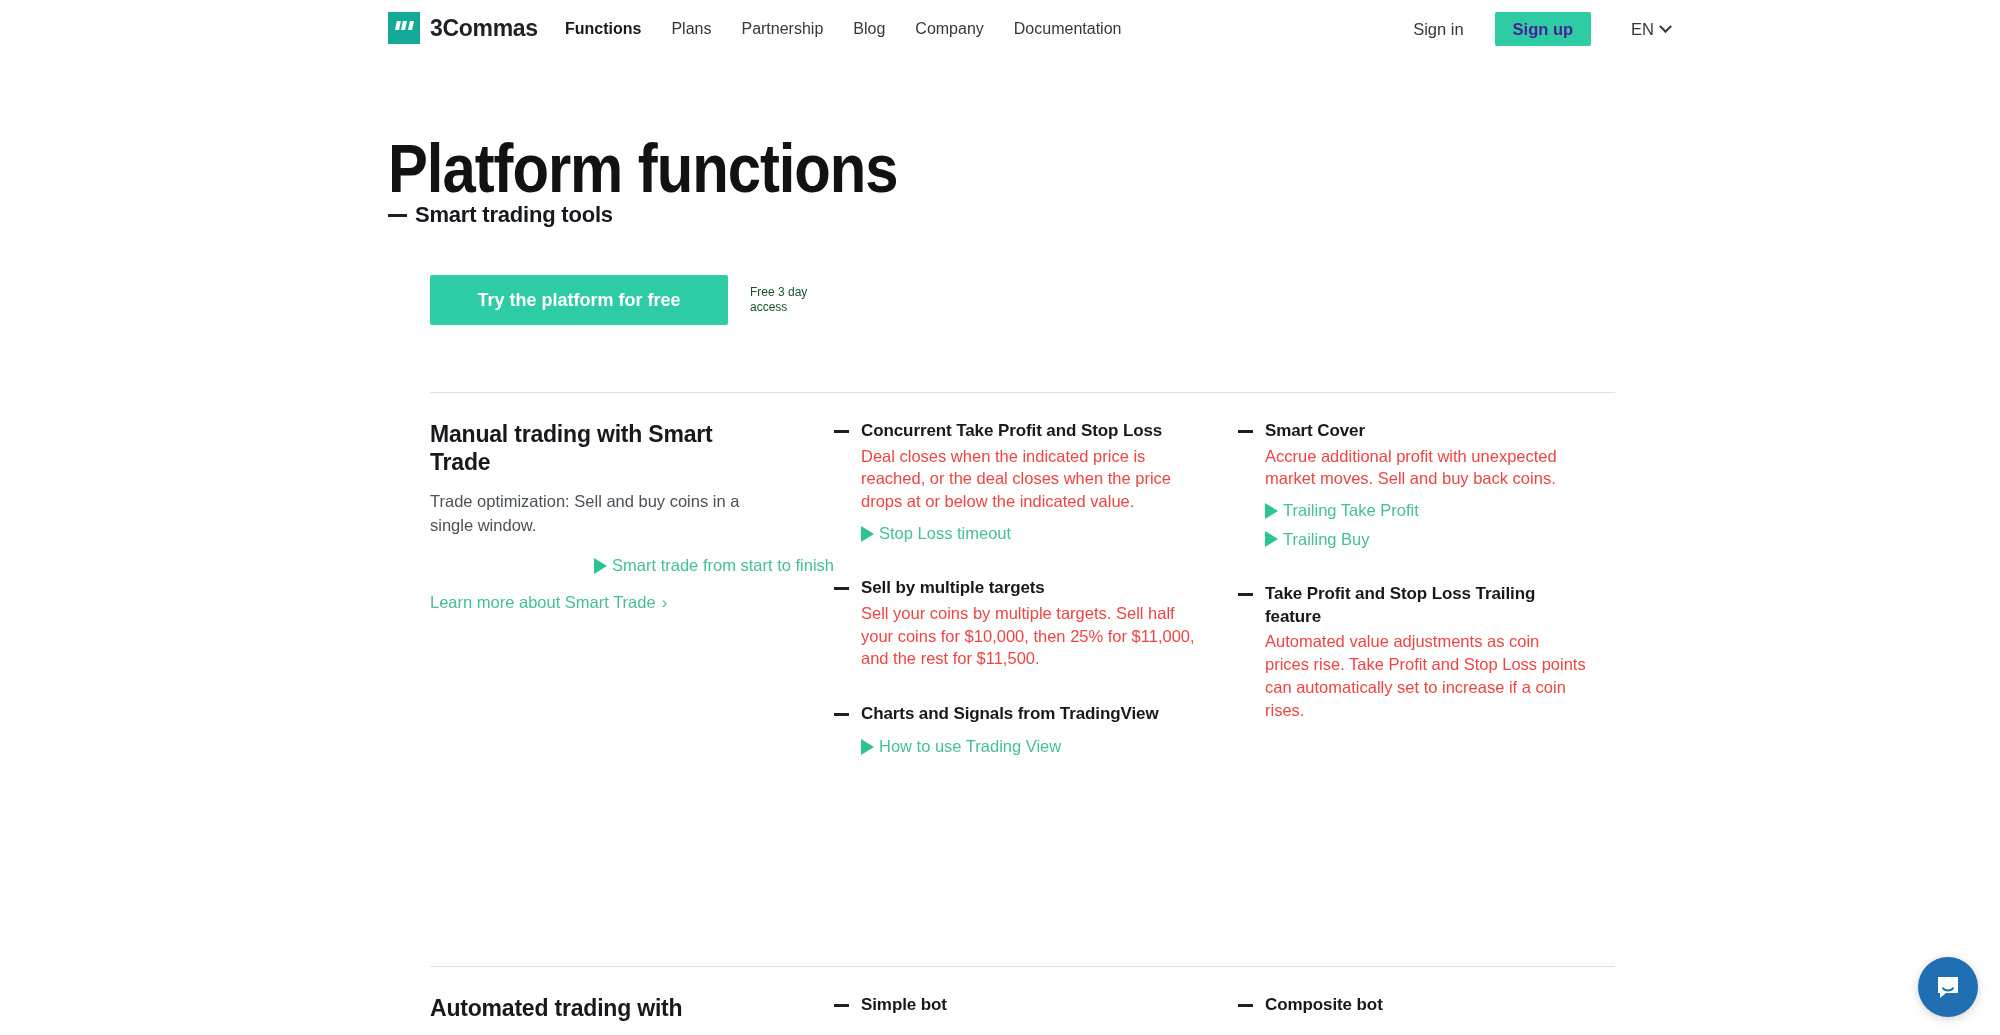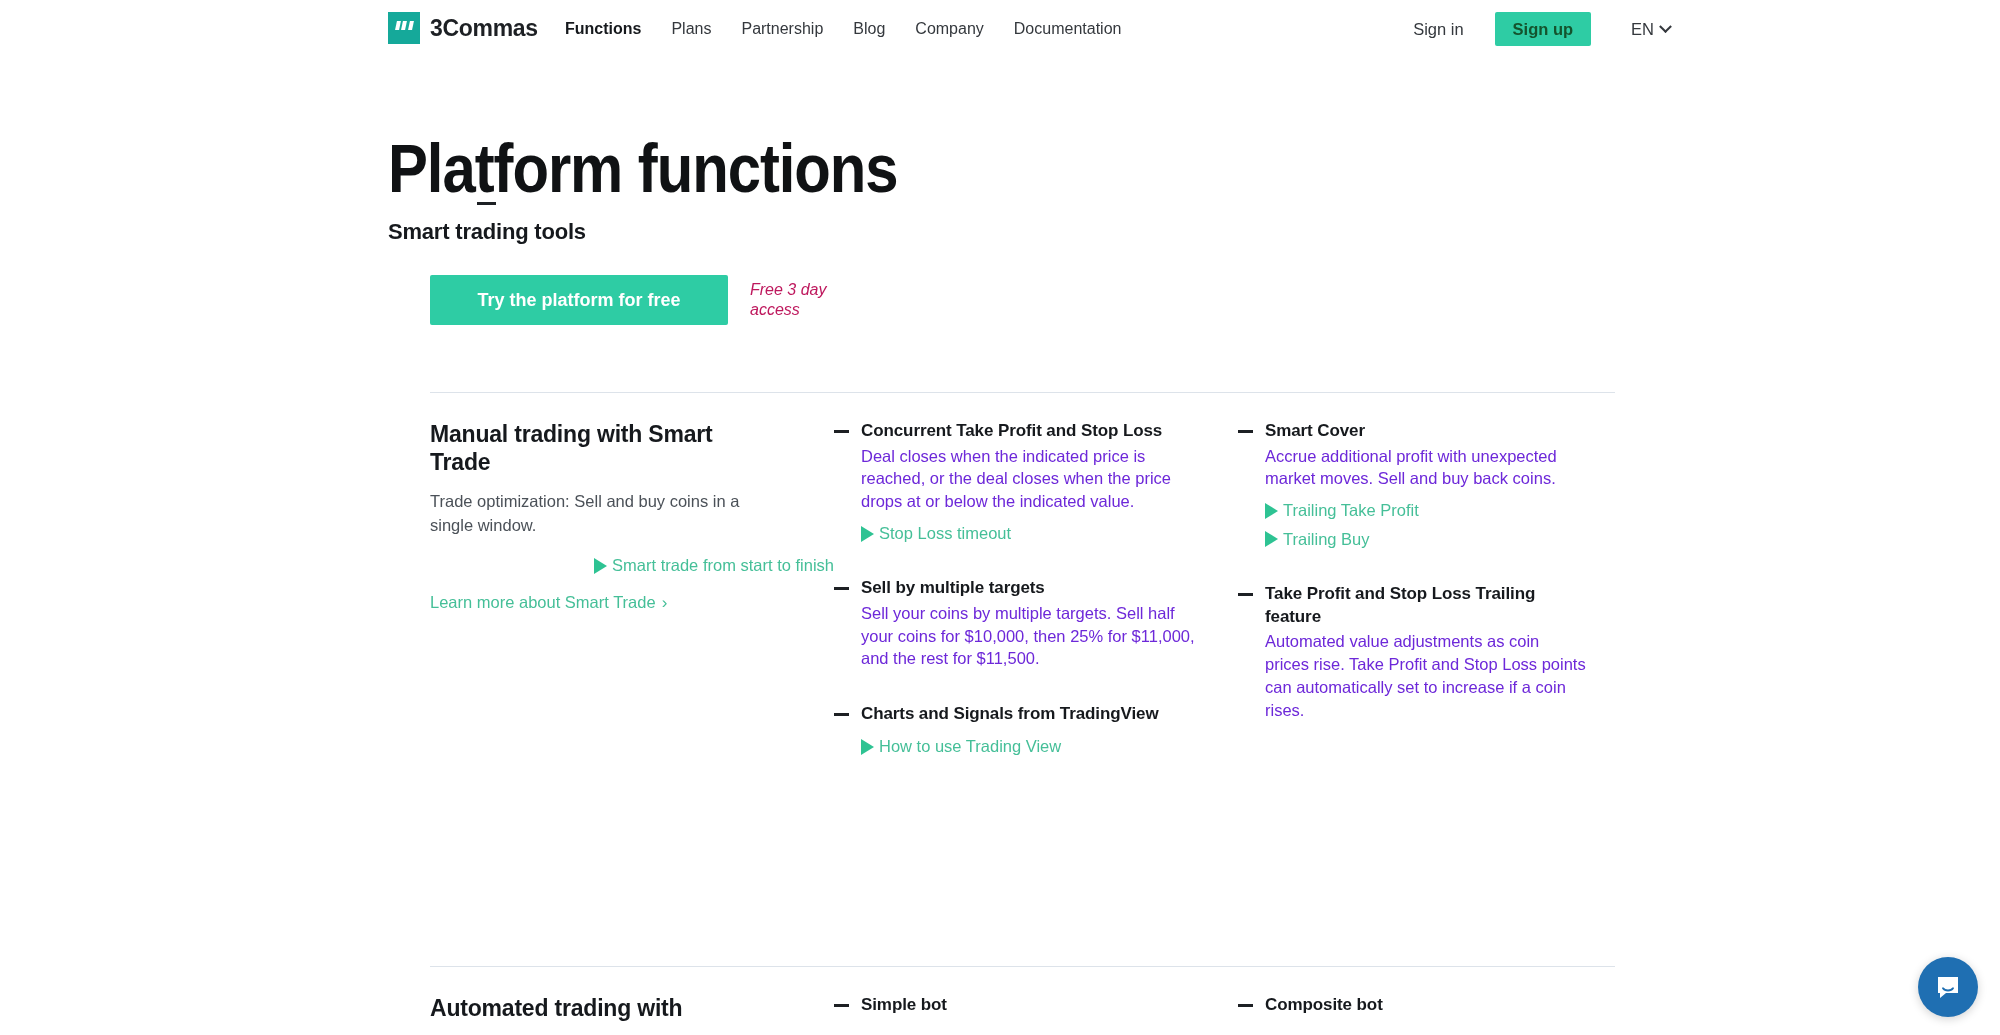--- a/index.html
+++ b/index.html
@@ -61,21 +61,21 @@
   .header-right {
     position: absolute; right: 330px; top: 0; height: 58px;
     display: flex; align-items: center; gap: 8px;
   }
   .signin {
     font-size: 16.5px; color: #34383d; text-decoration: none;
     margin-right: 23px; white-space: nowrap;
   }
   .signup {
     display: inline-flex; align-items: center; justify-content: center;
-    background: #2ecca4; color: #14532d;
+    background: #2ecca4; color: #4c1d95;
     font-size: 16.5px; font-weight: 700;
     height: 34px; padding: 0 18px;
     border: none; border-radius: 2px;
     cursor: pointer; white-space: nowrap;
     font-family: "Liberation Sans", "DejaVu Sans", sans-serif;
   }
   .lang {
     display: flex; align-items: center; gap: 7px;
     margin-left: 32px;
     font-size: 16.5px; color: #34383d; cursor: pointer;
@@ -91,21 +91,21 @@
   .hero-title {
     position: absolute; left: 388px; top: 88px;
     font-family: "Liberation Sans Narrow", "Liberation Sans", "DejaVu Sans Condensed", sans-serif;
     font-size: 68px; font-weight: 700; color: #101214;
     letter-spacing: -1.2px; line-height: 1;
     transform: scaleX(0.88); transform-origin: left top;
     white-space: nowrap;
   }
   .hero-sub {
     position: absolute; left: 388px; top: 202px;
-    display: flex; align-items: center; gap: 14px; flex-direction: column;
+    display: flex; align-items: center; gap: 8px;
   }
   .dash { display:inline-block; width: 19px; height: 3px; background:#1d2024; flex: none; }
   .dash-sm { display:inline-block; width: 15px; height: 2.5px; background:#1d2024; flex:none; }
   .hero-sub .label {
     font-size: 22px; font-weight: 700; color: #16191d;
     letter-spacing: -0.2px;
   }
 
   
   .cta-row {
@@ -114,23 +114,22 @@
   }
   .cta-btn {
     background: #2ecca4; color: #fff;
     font-size: 18px; font-weight: 700;
     border: none; border-radius: 2px;
     height: 50px; width: 298px;
     cursor: pointer;
     font-family: "Liberation Sans", "DejaVu Sans", sans-serif;
   }
   .cta-note {
-    font-size: 16px; color: #be185d; line-height: 1.25;
+    font-size: 12px; color: #14532d; line-height: 1.25;
     width: 95px;
-    font-style: italic;
   }
 
   
   .divider {
     position: absolute; left: 430px; width: 1185px;
     height: 1px; background: #dde3ea;
   }
   .divider.d1 { top: 392px; }
   .divider.d2 { top: 966px; }
 
@@ -162,21 +161,21 @@
     display: flex; align-items: flex-start; gap: 12px;
     margin-bottom: 2px;
   }
   .item-head .dash-sm { margin-top: 10px; }
   .item-title {
     font-size: 17px; font-weight: 700; color: #16191d;
     line-height: 1.33; letter-spacing: -0.1px;
   }
   .item-body {
     margin-left: 27px;
-    font-size: 16.5px; color: #6d28d9; line-height: 1.38;
+    font-size: 16.5px; color: #ef4444; line-height: 1.38;
   }
   .item-links { margin-left: 27px; margin-top: 10px; }
 
   
   .vlink {
     display: flex; align-items: center; gap: 5px;
     font-size: 16.5px; color: #45bf98; text-decoration: none;
     margin-bottom: 7px; line-height: 1.3;
   }
   .vlink:last-child { margin-bottom: 0; }

